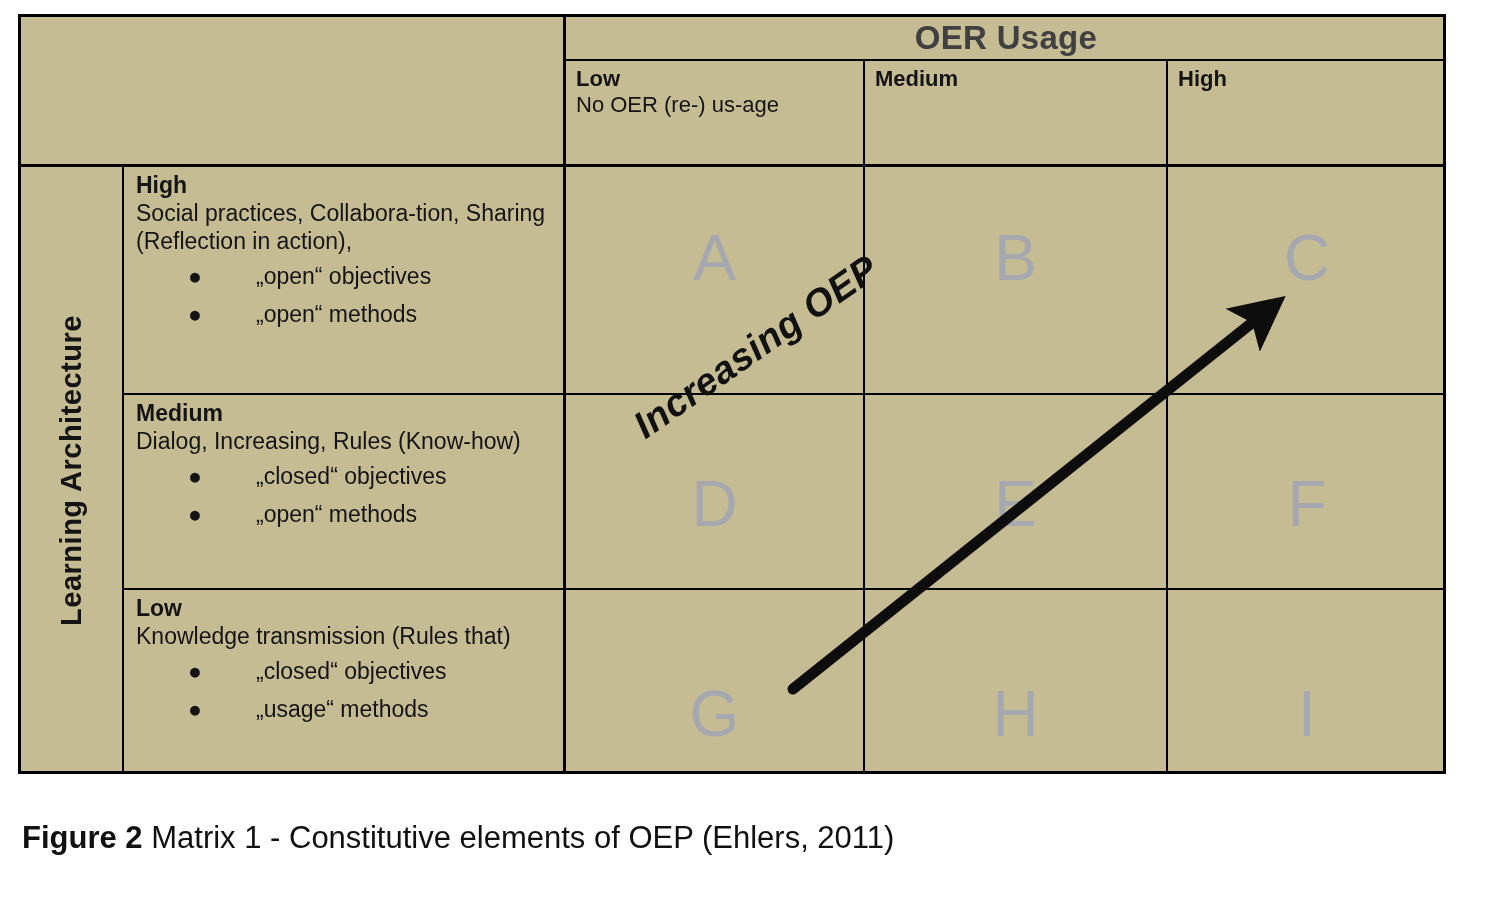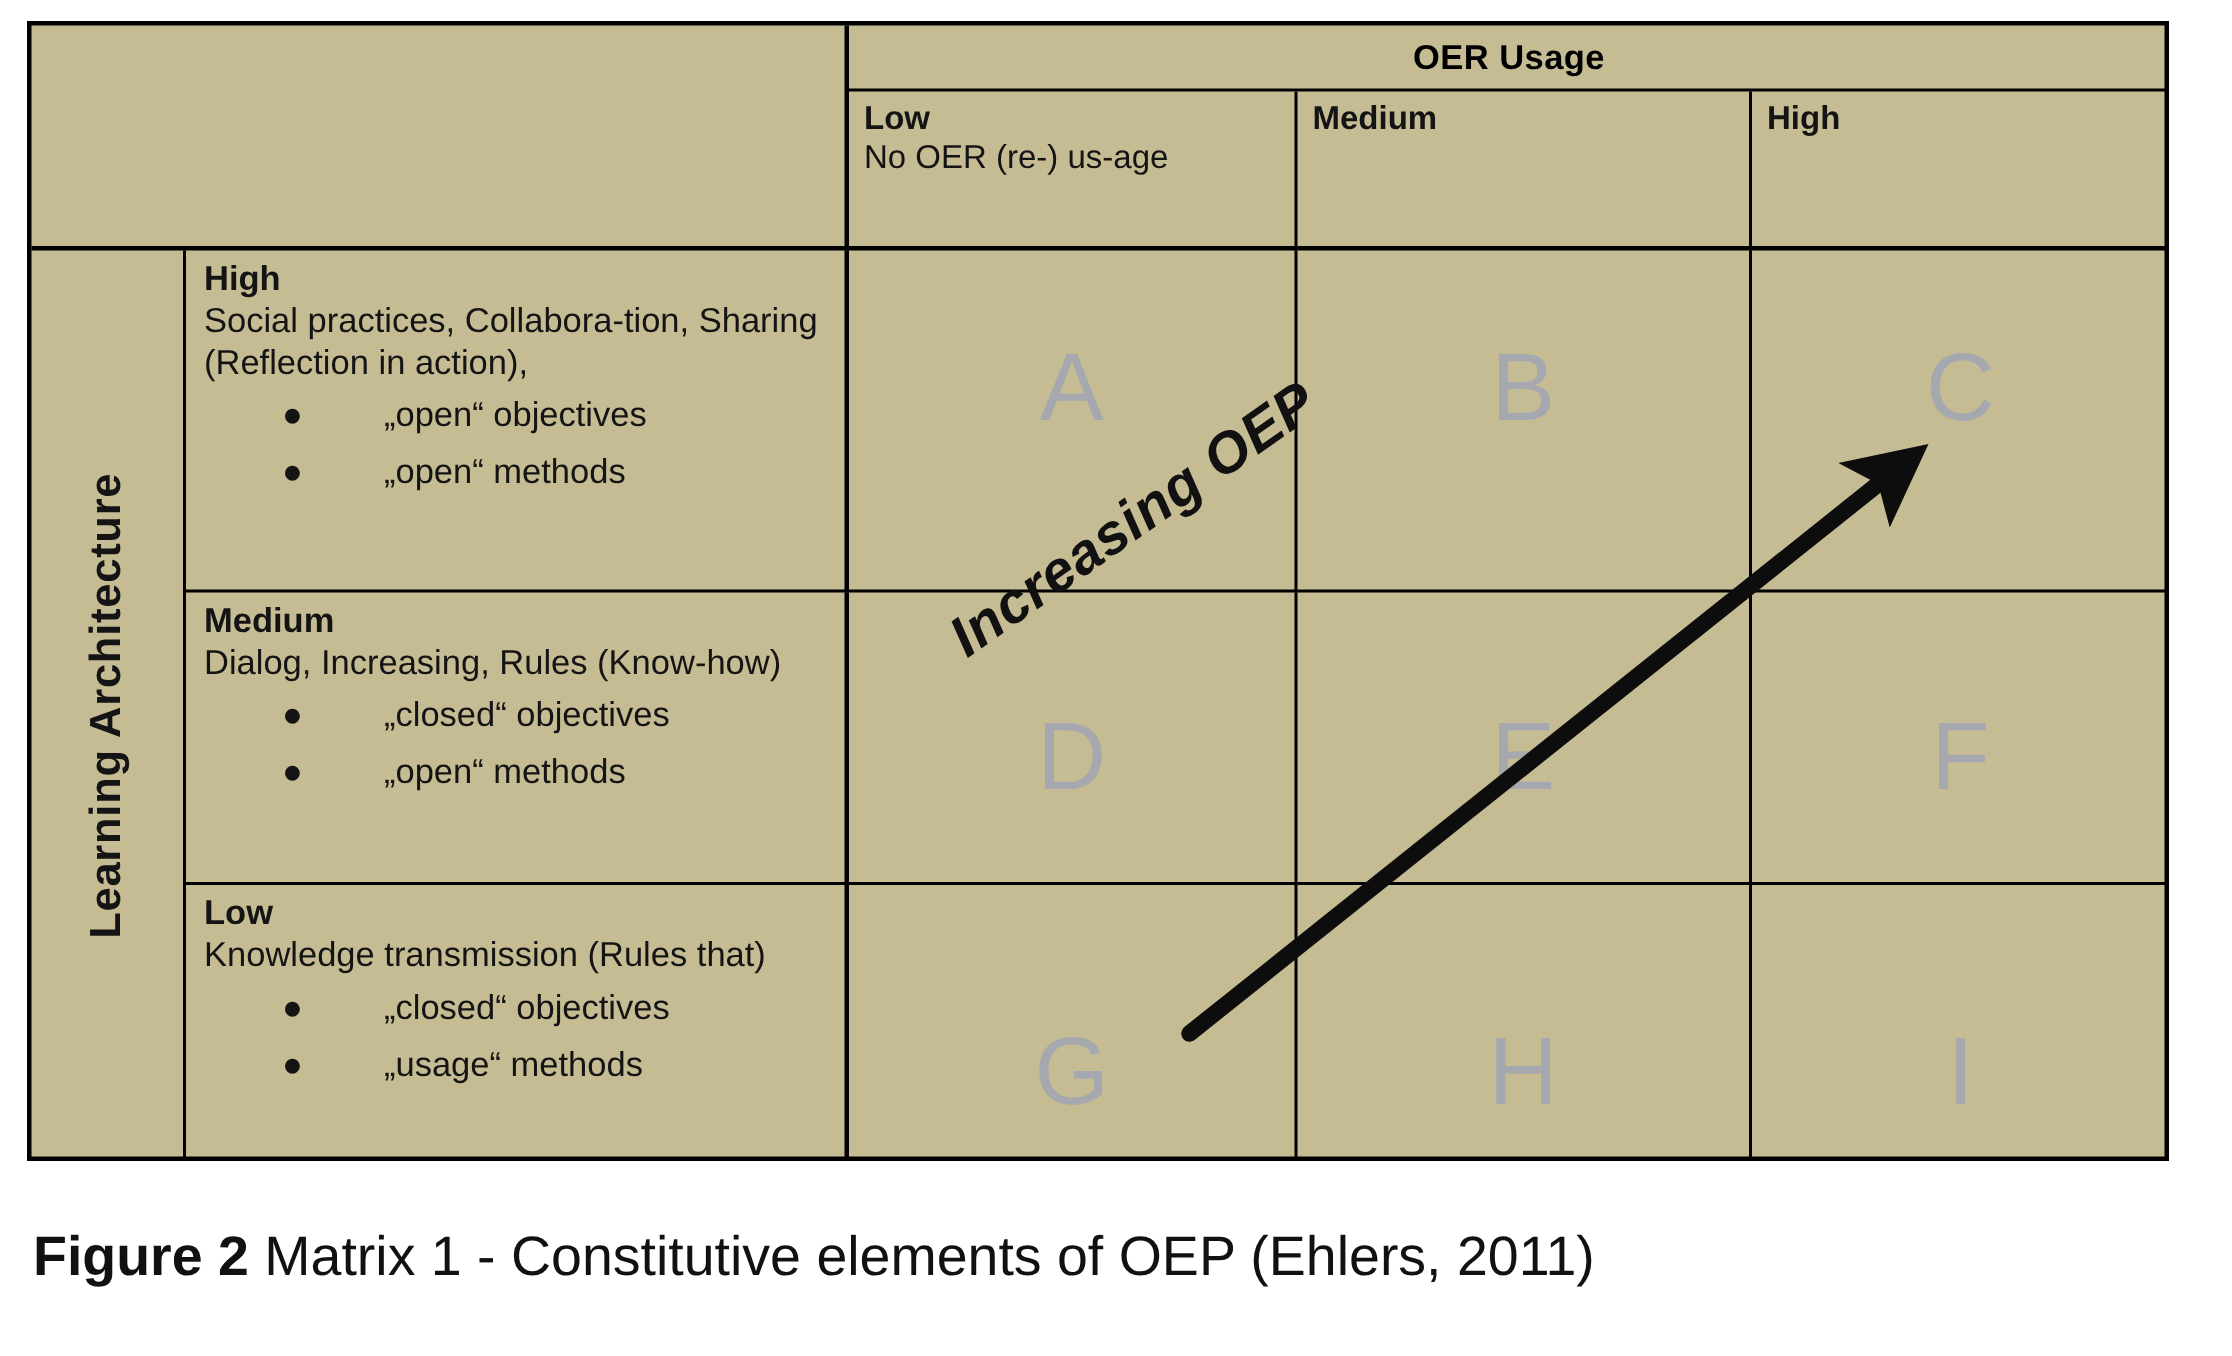--- a/index.html
+++ b/index.html
@@ -52,22 +52,22 @@
     left: 545px;
     top: 0;
     width: 880px;
     height: 44px;
     box-sizing: border-box;
     border-bottom: 2px solid #000;
     display: flex;
     align-items: center;
     justify-content: center;
     font-weight: bold;
-    font-size: 23px;
-    color: #000000;
+    font-size: 33px;
+    color: #404040;
     letter-spacing: 0.3px;
   }
 
   
   .col-head {
     position: absolute;
     top: 44px;
     height: 106px;
     box-sizing: border-box;
     border-bottom: 3px solid #000;
@@ -185,21 +185,21 @@
     color: #111;
     white-space: nowrap;
     letter-spacing: 0.5px;
   }
 
   
   #caption {
     position: absolute;
     left: 22px;
     top: 818px;
-    font-size: 37px;
+    font-size: 31px;
     line-height: 40px;
     color: #111111;
     white-space: nowrap;
   }
   #caption .cap-strong { font-weight: bold; }
 </style>
 </head>
 <body>
 
 <div id="figure">

